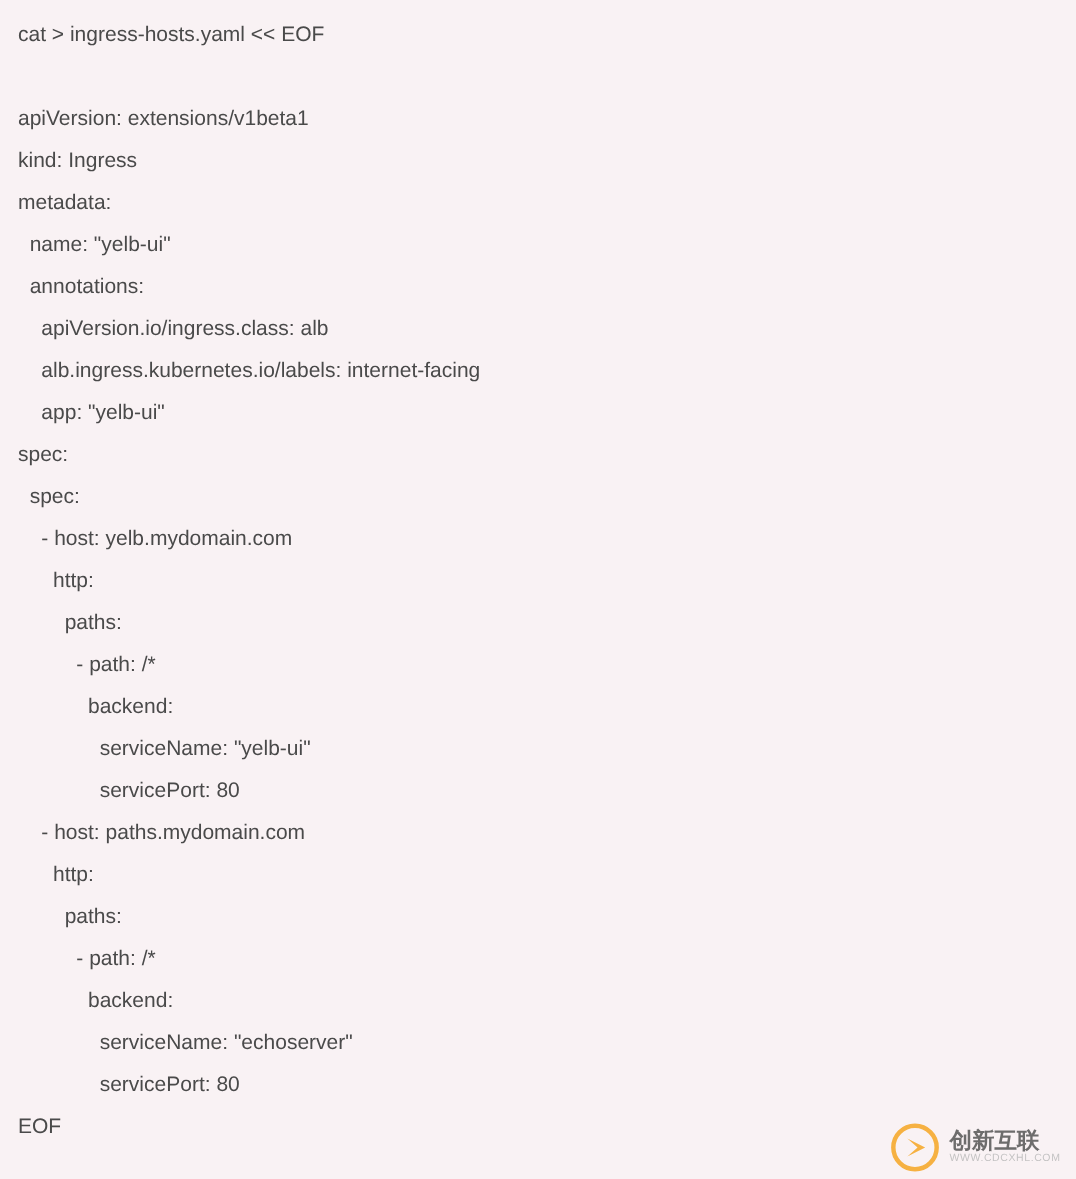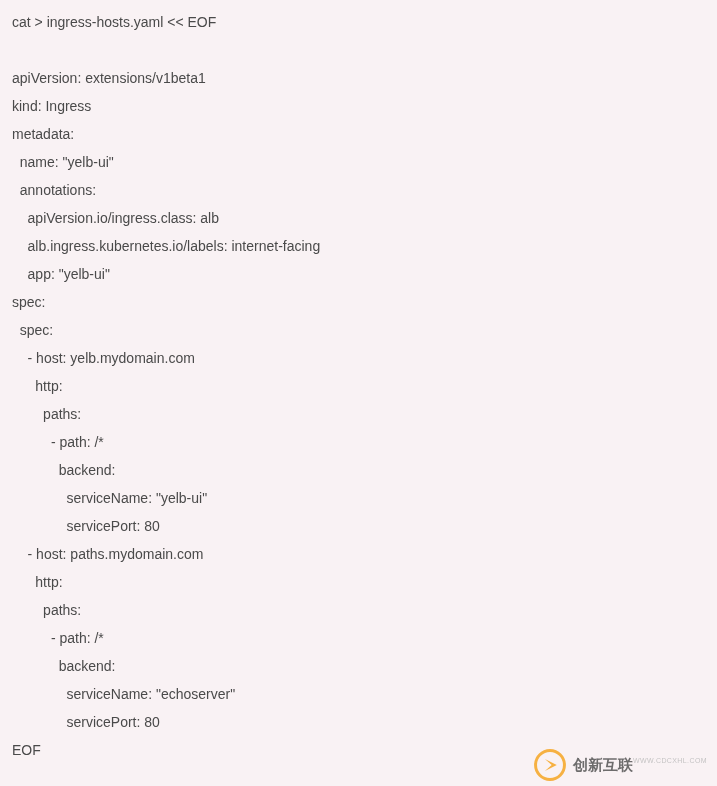--- a/index.html
+++ b/index.html
@@ -32,21 +32,21 @@
       gap: 6px;
       opacity: 0.85;
     }
     .wm-icon {
       width: 34px;
       height: 34px;
       position: relative;
     }
     .wm-text {
       display: flex;
-      flex-direction: row;
+      flex-direction: column;
       line-height: 1.05;
     }
     .wm-main {
       font-size: 15px;
       font-weight: 600;
       color: #555;
     }
     .wm-sub {
       font-size: 7px;
       color: #bbb;

